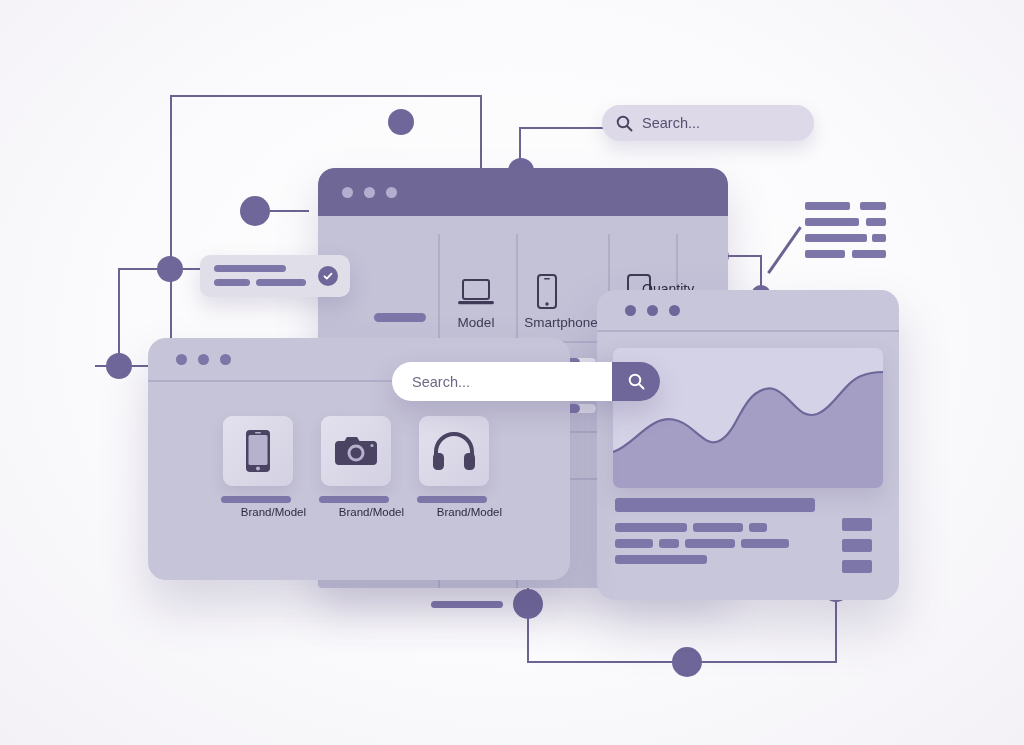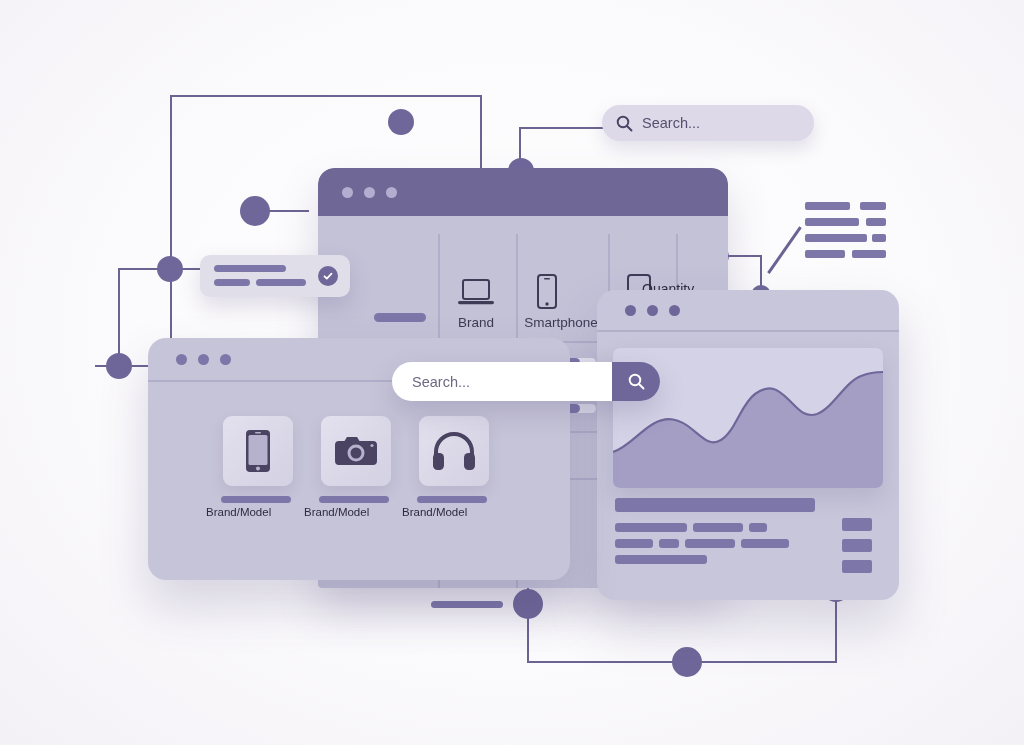--- a/index.html
+++ b/index.html
@@ -50,21 +50,21 @@
     background:#c6c4d8;border-radius:18px;
     box-shadow:0 26px 48px rgba(90,80,130,.22);}
   #win-products .bar{height:42px;display:flex;align-items:center;padding-left:28px;}
   #win-products .bar .dot{background:#7d76a8;}
   #win-products .sep{height:1.5px;background:#b0aec9;margin:0 0 0 0;}
   .card{position:absolute;width:70px;height:70px;border-radius:9px;
     background:linear-gradient(135deg,#e3e1ee 0%,#d3d1e2 100%);
     display:flex;align-items:center;justify-content:center;
     box-shadow:0 6px 14px rgba(90,80,130,.13);}
   .cardbar{position:absolute;height:7px;border-radius:4px;background:#7d76a8;width:70px;}
-  .cardlabel{position:absolute;width:100px;text-align:left;font-size:11.5px;color:#2f2a41;}
+  .cardlabel{position:absolute;width:100px;text-align:right;font-size:11.5px;color:#2f2a41;}
 
   
   #win-analytics{left:597px;top:290px;width:302px;height:310px;
     background:#c8c6da;border-radius:18px;
     box-shadow:0 26px 50px rgba(90,80,130,.22);}
   #win-analytics .bar{height:40px;display:flex;align-items:center;padding-left:28px;}
   #win-analytics .bar .dot{background:#6f6799;}
   #win-analytics .sep{height:1.5px;background:#b2b0c9;}
   .chartbox{position:absolute;left:16px;top:58px;width:270px;height:140px;border-radius:7px;
     background:#d4d2e6;overflow:hidden;box-shadow:0 10px 22px rgba(90,80,130,.16);}
@@ -177,21 +177,21 @@
         <svg style="position:absolute;left:218px;top:58px;" width="22" height="36" viewBox="0 0 22 36">
           <rect x="2" y="1" width="18" height="33" rx="3" fill="none" stroke="#3f3a55" stroke-width="2"></rect>
           <rect x="8" y="4" width="6" height="1.6" rx=".8" fill="#3f3a55"></rect>
           <circle cx="11" cy="30" r="1.7" fill="#3f3a55"></circle>
         </svg>
         <svg style="position:absolute;left:308px;top:58px;" width="26" height="36" viewBox="0 0 26 36">
           <rect x="2" y="1" width="22" height="33" rx="3" fill="none" stroke="#3f3a55" stroke-width="2"></rect>
           <circle cx="13" cy="30" r="1.7" fill="#3f3a55"></circle>
         </svg>
 
-        <div class="colhead" style="left:118px;top:99px;width:80px;">Brand</div>
+        <div class="colhead" style="left:118px;top:99px;width:80px;">Model</div>
         <div class="colhead" style="left:196px;top:99px;width:94px;">Smartphone</div>
         <div class="colhead" style="left:288px;top:99px;width:70px;">Tablet</div>
 
         <div class="qty-label" style="left:324px;top:65px;">Quantity</div>
         <div class="qty-num" style="left:326px;top:88px;">3</div>
         <div class="pill track" style="left:340px;top:90px;width:62px;"></div>
         <div class="pill" style="left:340px;top:90px;width:39px;"></div>
         <div class="qty-num" style="left:326px;top:106px;">3</div>
         <div class="pill track" style="left:340px;top:108px;width:62px;"></div>
         <div class="pill" style="left:340px;top:108px;width:39px;"></div>

